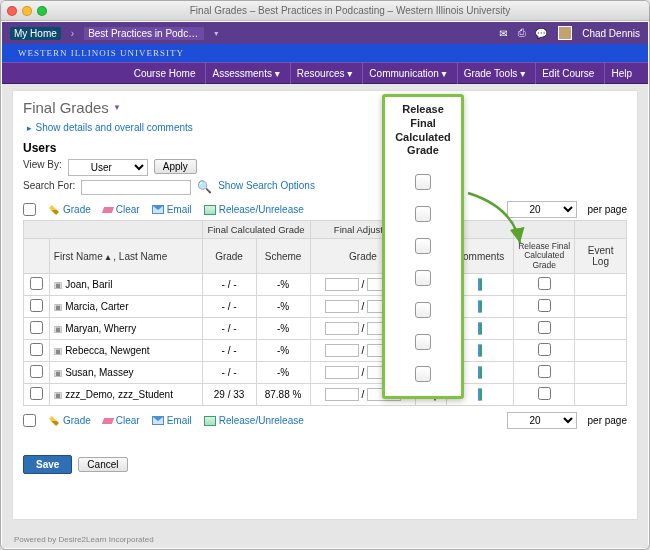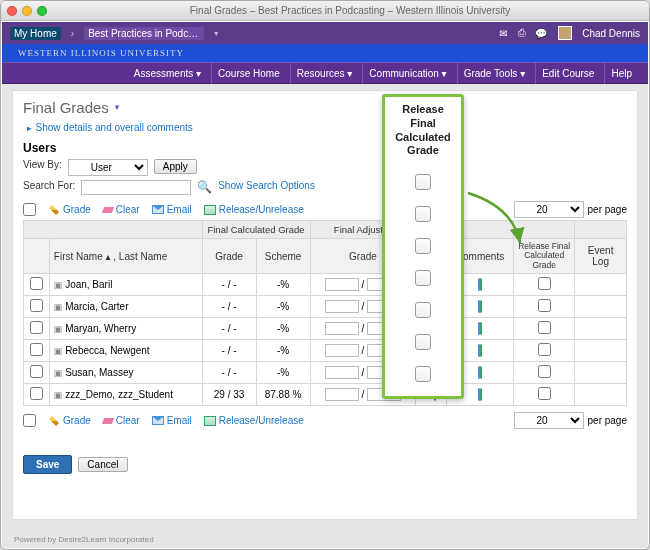--- a/index.html
+++ b/index.html
@@ -49,21 +49,21 @@
   .tool { display:flex; align-items:center; gap:3px; color:#1a73c7; cursor:pointer; }
   .ic-pencil { background:linear-gradient(135deg,#f7c948 50%,#c48a00 50%); transform:rotate(45deg); width:10px; height:4px; }
   .ic-pencil-wrap { display:inline-flex; width:12px; height:12px; align-items:center; justify-content:center; }
   .ic-eraser { background:#e87aa4; width:10px; height:6px; transform:skewX(-20deg); }
   .ic-mail { width:12px; height:9px; border:1px solid #4a90d9; position:relative; background:#cfe4f7; }
   .ic-mail::before { content:''; position:absolute; left:0; right:0; top:0; height:0; border-left:5px solid transparent; border-right:5px solid transparent; border-top:4px solid #4a90d9; }
   .ic-release { width:12px; height:10px; border:1px solid #3aa06a; background:linear-gradient(#d4f3e1,#a8e0bf); }
   .ic-badge { width:12px; height:10px; background:radial-gradient(circle at 50% 40%, #f8c14d 60%, #c4821a 62%); border-radius:2px; }
   .ic-chat { width:12px; height:10px; background:#a8d4f2; border:1px solid #4a90d9; border-radius:2px; position:relative; }
   .ic-trash { width:8px; height:10px; background:linear-gradient(#d0d0d0,#a0a0a0); border:1px solid #777; border-radius:1px; }
-  .perpage { margin-left:auto; display:flex; align-items:center; gap:4px; }
+  .perpage { margin-left:auto; display:flex; align-items:center; gap:11px; }
 
   table.grades { width:100%; border-collapse:collapse; font-size:10px; margin-top:2px; }
   table.grades th, table.grades td { border:1px solid #d6d6d6; padding:3px 4px; text-align:center; background:#fff; }
   table.grades thead th { background:#f1f1f1; font-weight:normal; color:#333; }
   table.grades thead tr.group th { background:#ececec; font-size:9.5px; }
   table.grades .name-col { text-align:left; padding-left:4px; }
   table.grades tbody tr.demo { background:#e9ede3; }
   .cell-input { width:34px; font-size:10px; padding:0 1px; border:1px solid #bbb; text-align:center; }
 
   .footer-bar { display:flex; gap:6px; margin-top:26px; align-items:center; }
@@ -100,22 +100,22 @@
         <span>⎙</span>
         <span>💬</span>
         <span class="avatar"></span>
         <span>Chad Dennis</span>
       </div>
     </div>
 
     <div class="univ-bar">WESTERN ILLINOIS UNIVERSITY</div>
 
     <div class="navbar2">
+      <span class="item">Course Home</span>
       <span class="item">Assessments ▾</span>
-      <span class="item">Course Home</span>
       <span class="item">Resources ▾</span>
       <span class="item">Communication ▾</span>
       <span class="item">Grade Tools ▾</span>
       <span class="item">Edit Course</span>
       <span class="item">Help</span>
     </div>
 
 
     <div class="content">
       <div class="page-title">

